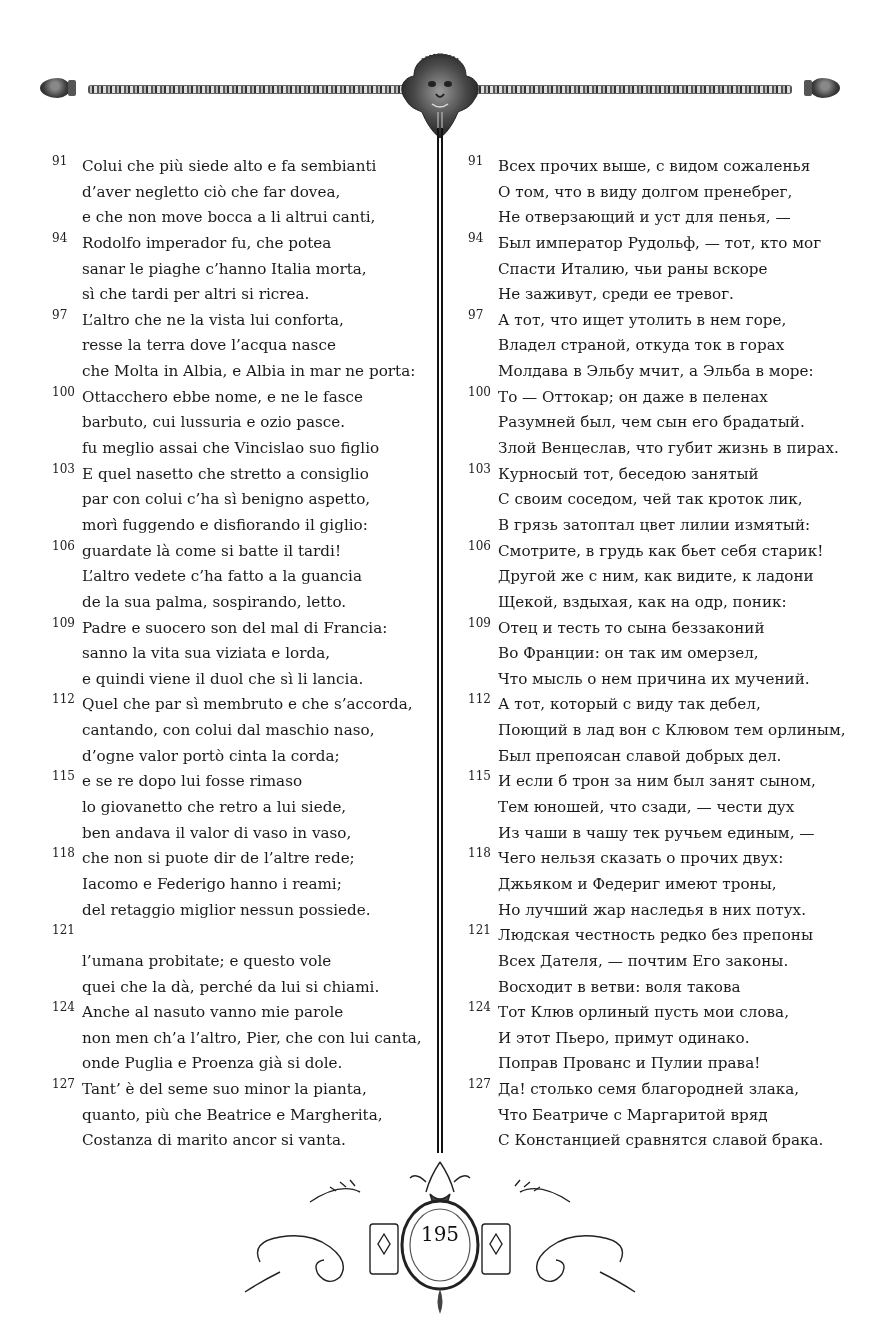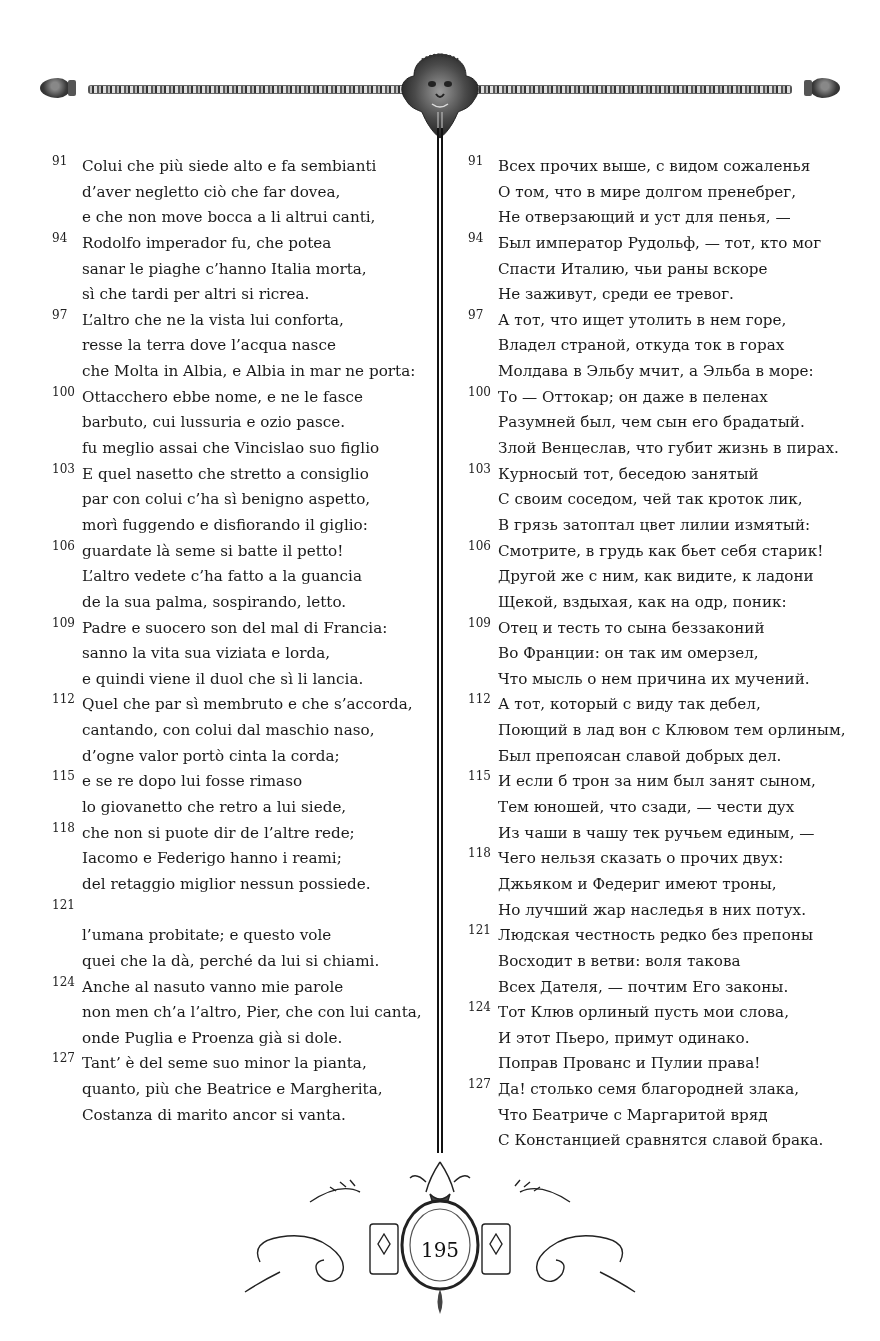--- a/index.html
+++ b/index.html
@@ -32,21 +32,21 @@
   .col { position:absolute; top:154px; }
   .col.it { left:52px; width:380px; }
   .col.ru { left:468px; width:400px; }
   .line { position:relative; height:25.65px; line-height:25.65px; font-size:15.2px; white-space:nowrap; }
   .line .num { position:absolute; left:0; top:-5px; font-size:12px; color:#222; }
   .line .txt { position:absolute; left:30px; }
 
   
   .ornament { position:absolute; left:240px; top:1152px; width:400px; height:170px; }
   .page-num { position:absolute; left:420px; top:1222px; width:40px; text-align:center;
-    font-size:20px; color:#111;margin-top:16px; }
+    font-size:20px; color:#111; }
 </style>
 </head>
 <body>
 
 <div class="rod">
   <div class="finial left">
     <div class="bulb"></div>
       <div class="collar"></div>
   </div>
   <div class="rod-chain"></div>
@@ -121,21 +121,21 @@
       <span class="txt">E quel nasetto che stretto a consiglio</span>
     </div>
     <div class="line">
       <span class="txt">par con colui c’ha sì benigno aspetto,</span>
     </div>
     <div class="line">
       <span class="txt">morì fuggendo e disfiorando il giglio:</span>
     </div>
     <div class="line">
       <span class="num">106</span>
-      <span class="txt">guardate là seme si batte il petto!</span>
+      <span class="txt">guardate là come si batte il tardi!</span>
     </div>
     <div class="line">
       <span class="txt">L’altro vedete c’ha fatto a la guancia</span>
     </div>
     <div class="line">
       <span class="txt">de la sua palma, sospirando, letto.</span>
     </div>
     <div class="line">
       <span class="num">109</span>
       <span class="txt">Padre e suocero son del mal di Francia:</span>
@@ -157,20 +157,23 @@
       <span class="txt">d’ogne valor portò cinta la corda;</span>
     </div>
     <div class="line">
       <span class="num">115</span>
       <span class="txt">e se re dopo lui fosse rimaso</span>
     </div>
     <div class="line">
       <span class="txt">lo giovanetto che retro a lui siede,</span>
     </div>
     <div class="line">
+      <span class="txt">ben andava il valor di vaso in vaso,</span>
+    </div>
+    <div class="line">
       <span class="num">118</span>
       <span class="txt">che non si puote dir de l’altre rede;</span>
     </div>
     <div class="line">
       <span class="txt">Iacomo e Federigo hanno i reami;</span>
     </div>
     <div class="line">
       <span class="txt">del retaggio miglior nessun possiede.</span>
     </div>
     <div class="line">
@@ -203,21 +206,21 @@
       <span class="txt">Costanza di marito ancor si vanta.</span>
     </div>
   </div>
 
 <div class="col ru" id="col-ru">
     <div class="line">
       <span class="num">91</span>
       <span class="txt">Всех прочих выше, с видом сожаленья</span>
     </div>
     <div class="line">
-      <span class="txt">О том, что в мире долгом пренебрег,</span>
+      <span class="txt">О том, что в виду долгом пренебрег,</span>
     </div>
     <div class="line">
       <span class="txt">Не отверзающий и уст для пенья, —</span>
     </div>
     <div class="line">
       <span class="num">94</span>
       <span class="txt">Был император Рудольф, — тот, кто мог</span>
     </div>
     <div class="line">
       <span class="txt">Спасти Италию, чьи раны вскоре</span>
@@ -303,24 +306,24 @@
       <span class="txt">Джьяком и Федериг имеют троны,</span>
     </div>
     <div class="line">
       <span class="txt">Но лучший жар наследья в них потух.</span>
     </div>
     <div class="line">
       <span class="num">121</span>
       <span class="txt">Людская честность редко без препоны</span>
     </div>
     <div class="line">
+      <span class="txt">Всех Дателя, — почтим Его законы.</span>
+    </div>
+    <div class="line">
       <span class="txt">Восходит в ветви: воля такова</span>
-    </div>
-    <div class="line">
-      <span class="txt">Всех Дателя, — почтим Его законы.</span>
     </div>
     <div class="line">
       <span class="num">124</span>
       <span class="txt">Тот Клюв орлиный пусть мои слова,</span>
     </div>
     <div class="line">
       <span class="txt">И этот Пьеро, примут одинако.</span>
     </div>
     <div class="line">
       <span class="txt">Поправ Прованс и Пулии права!</span>

